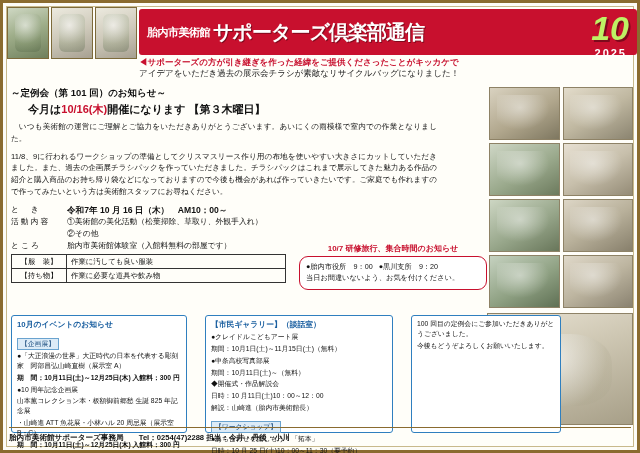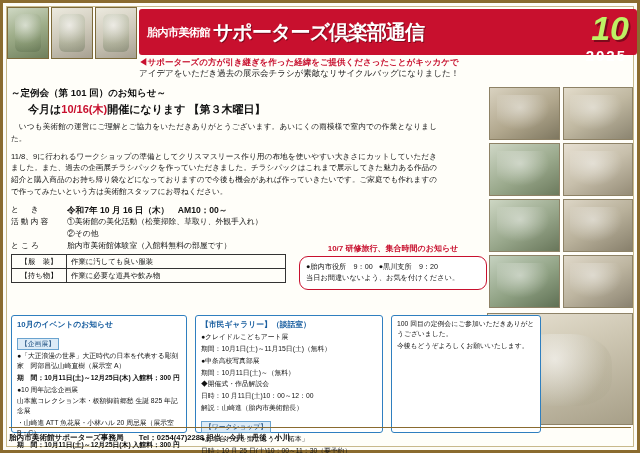--- a/index.html
+++ b/index.html
@@ -55,21 +55,21 @@
   }
   .hdr-title .t2{
     color:#fff;font-weight:bold;font-size:20px;letter-spacing:-1px;margin-left:3px;
     text-shadow:1px 1px 0 #7d0a1c;
   }
   .hdr-num{
     position:absolute;right:8px;top:2px;color:#bef264;font-weight:bold;
     font-size:34px;line-height:34px;text-shadow:2px 2px 0 #7d0a1c;font-style:italic;
   }
   .hdr-year{
-    position:absolute;right:10px;top:38px;color:#fff;font-weight:bold;font-size:15px;letter-spacing:2px;
+    position:absolute;right:10px;top:38px;color:#fff;font-weight:bold;font-size:11px;letter-spacing:2px;
   }
   .hdr-sub{
     position:absolute;left:136px;top:54px;width:470px;
     font-size:8.5px;line-height:1.25;color:#1b1b1b;
   }
   .hdr-sub .mark{color:#c8102e;font-weight:bold;font-family:Liberation Serif, serif;}
 
   
   .main{
     position:absolute;left:6px;top:84px;width:430px;
@@ -113,21 +113,21 @@
   .notice-box{
     border:1px solid #c8102e;border-radius:9px;padding:5px 6px;background:#fff;
     font-size:7.2px;line-height:1.5;
   }
   .notice-box .line{display:flex;gap:6px;}
   .notice-box .line span{white-space:nowrap;}
 
   
   .bot{
     position:absolute;left:8px;top:312px;width:624px;height:118px;
-    display:flex;gap:8px;
+    display:flex;gap:18px;
   }
   .bbox{
     border:1px solid #2f7fbf;border-radius:3px;background:#fff;
     padding:3px 5px;box-sizing:border-box;
   }
   .bbox.b1{width:176px;}
   .bbox.b2{width:188px;}
   .bbox.b3{width:150px;border-color:#2f7fbf;}
   .bbox h4{
     margin:0 0 2px 0;font-size:7.8px;color:#1a5fa0;font-weight:bold;

